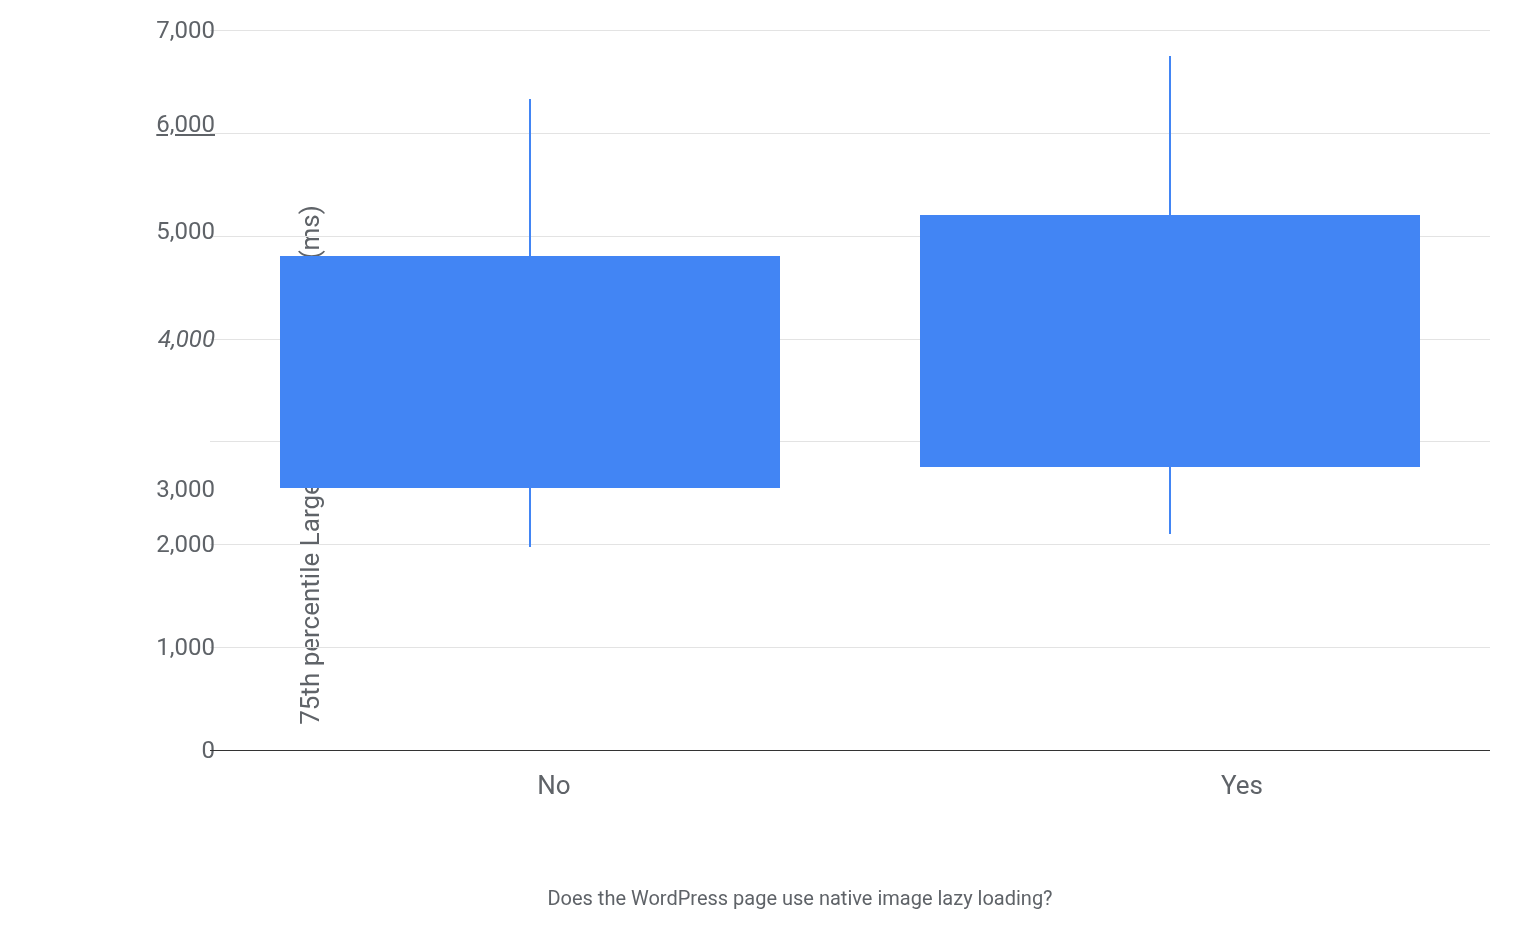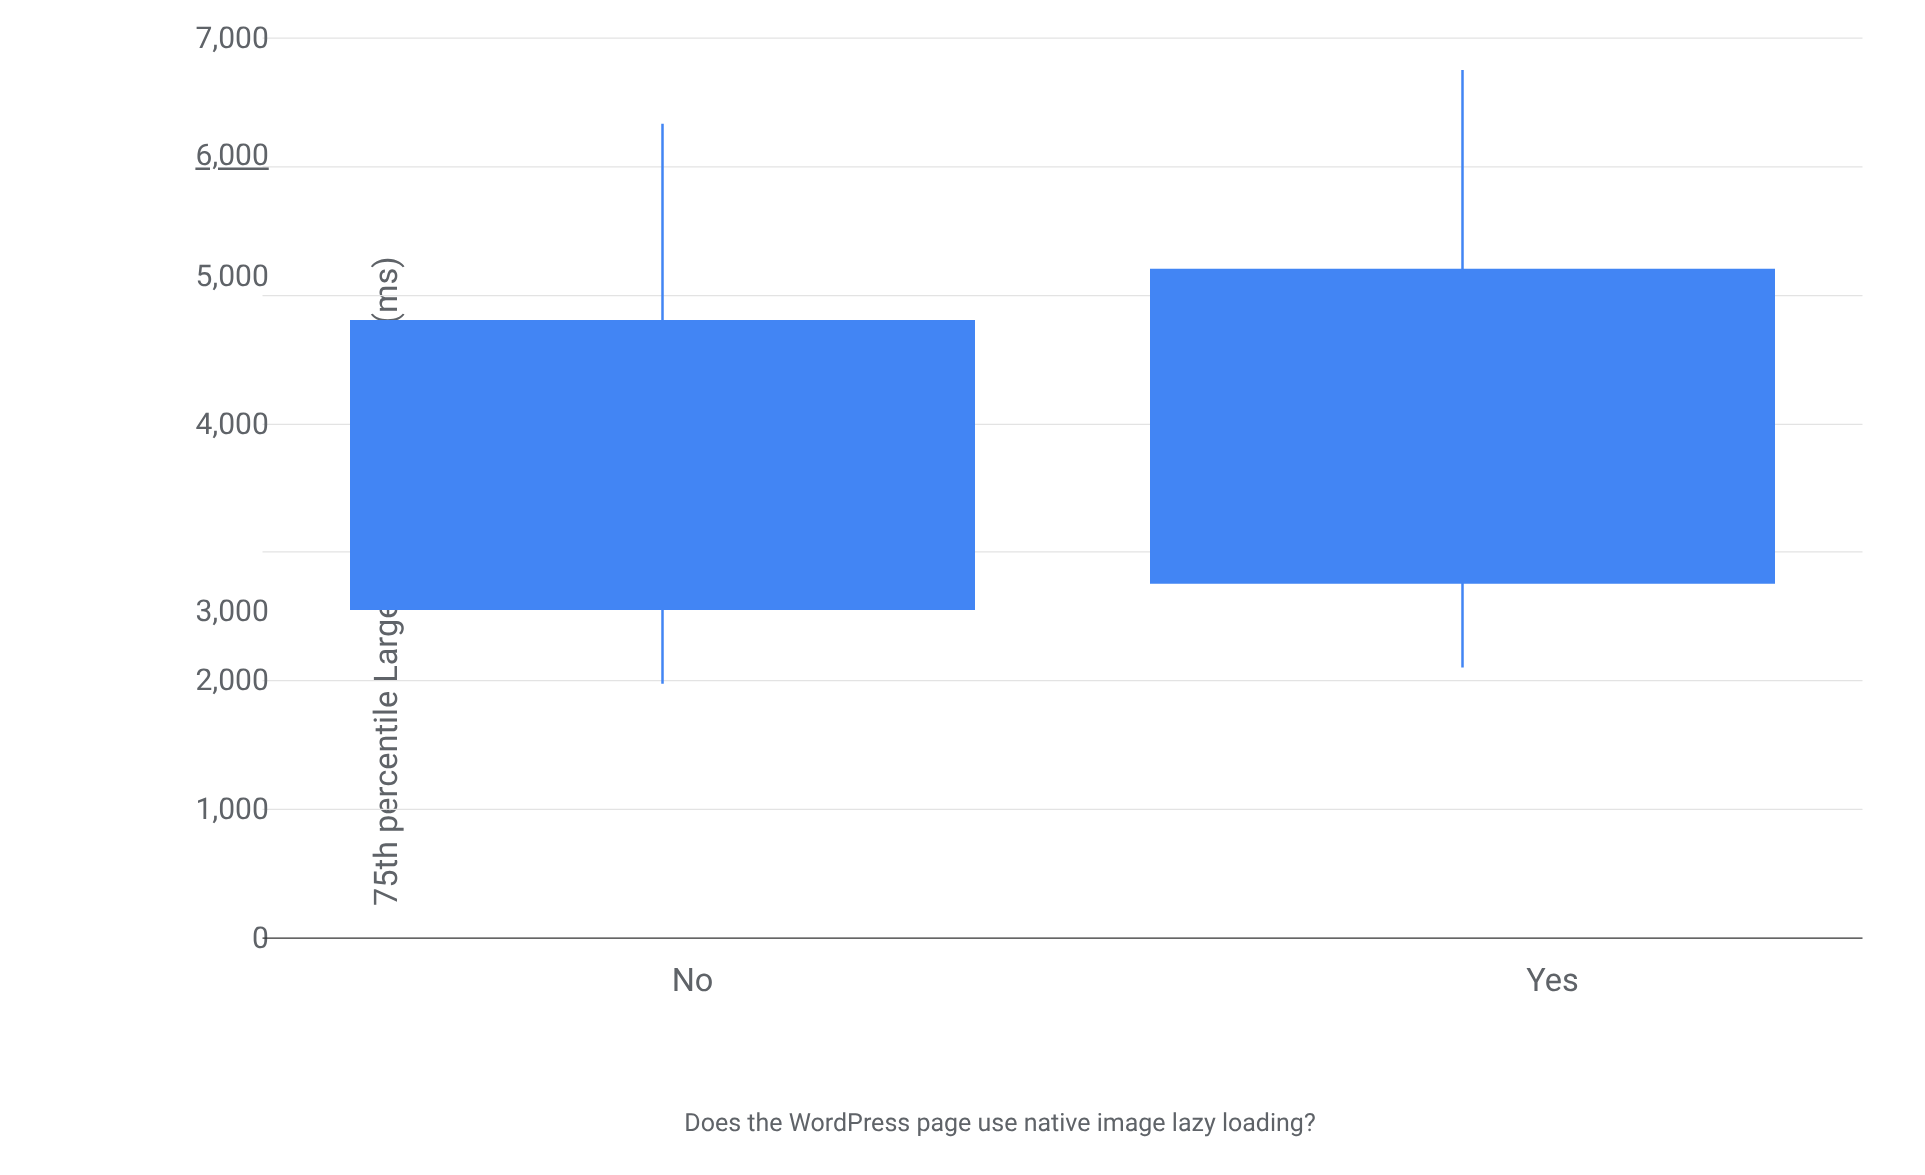--- a/index.html
+++ b/index.html
@@ -96,23 +96,23 @@
   <div class="x-axis-label">Does the WordPress page use native image lazy loading?</div>
   <div class="plot-area"></div>
 <div class="y-tick-label" style="top: 720px;">0</div>
     <div class="gridline" style="top: 617.143px;"></div>
     <div class="y-tick-label" style="top: 617.143px; margin-left: 48px;">1,000</div>
     <div class="gridline" style="top: 514.286px;"></div>
     <div class="y-tick-label" style="top: 514.286px; margin-left: 46px;">2,000</div>
     <div class="gridline" style="top: 411.429px;"></div>
     <div class="y-tick-label" style="top: 411.429px; margin-top: 48px;">3,000</div>
     <div class="gridline" style="top: 308.571px;"></div>
-    <div class="y-tick-label" style="top: 308.571px;">4,000</div>
+    <div class="y-tick-label" style="top: 308.571px; font-style: italic;">4,000</div>
     <div class="gridline" style="top: 205.714px;"></div>
-    <div class="y-tick-label" style="top: 191px;">5,000</div>
+    <div class="y-tick-label" style="top: 201px;">5,000</div>
     <div class="gridline" style="top: 102.857px;"></div>
     <div class="y-tick-label" style="top: 94px; text-decoration: underline;">6,000</div>
     <div class="gridline" style="top: 0px;"></div>
     <div class="y-tick-label" style="top: 0px; text-align: center;">7,000</div>
     <div class="axis-line-x" style="top: 720px;"></div>
     <div class="whisker" style="left: 439px; top: 68.9143px; height: 448.457px;"></div>
     <div class="box" style="left: 190.4px; top: 226.286px; width: 499.2px; height: 231.429px; background: rgb(66, 133, 244);"></div>
     <div class="x-tick-label" style="left: 440px;">No</div>
     <div class="whisker" style="left: 1079px; top: 25.7143px; height: 478.286px;"></div>
     <div class="box" style="left: 830.4px; top: 185.143px; width: 499.2px; height: 252px; background: rgb(66, 133, 244);"></div>

